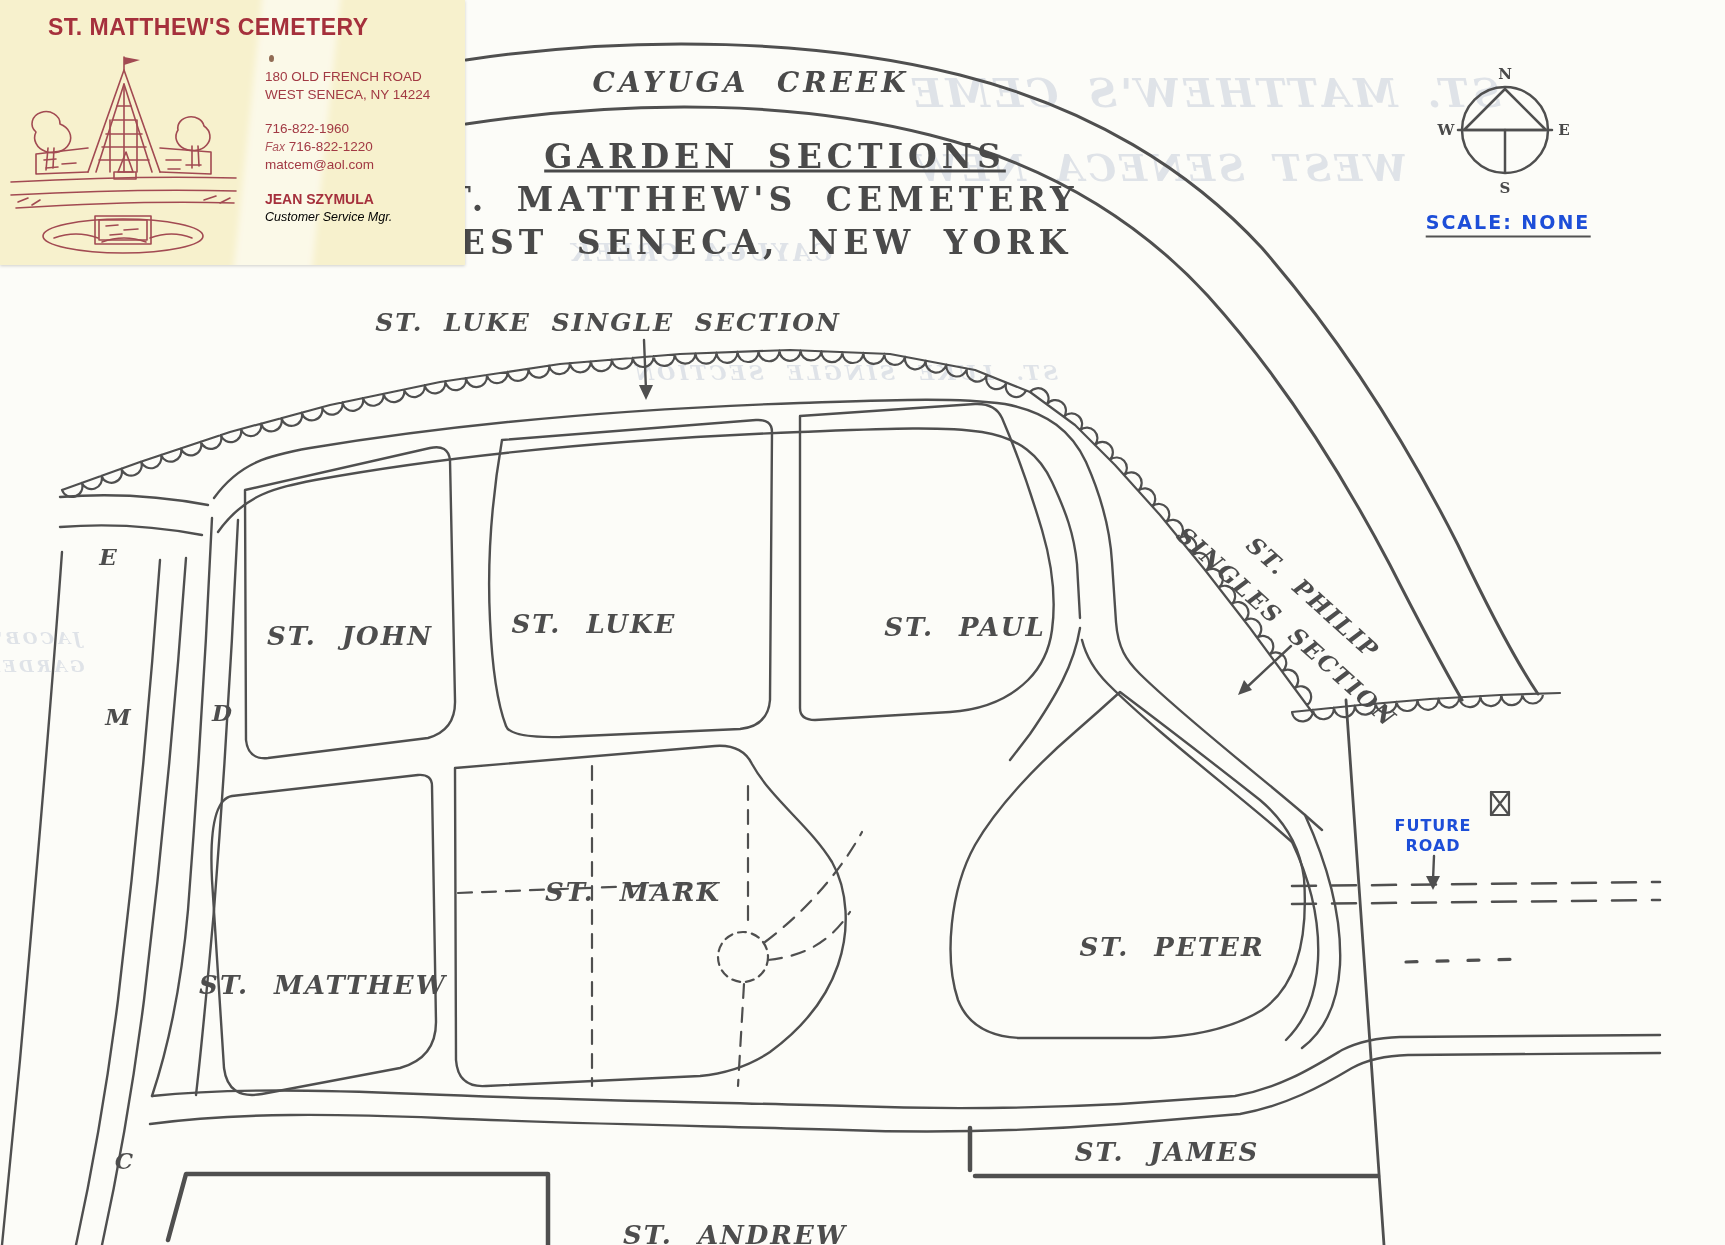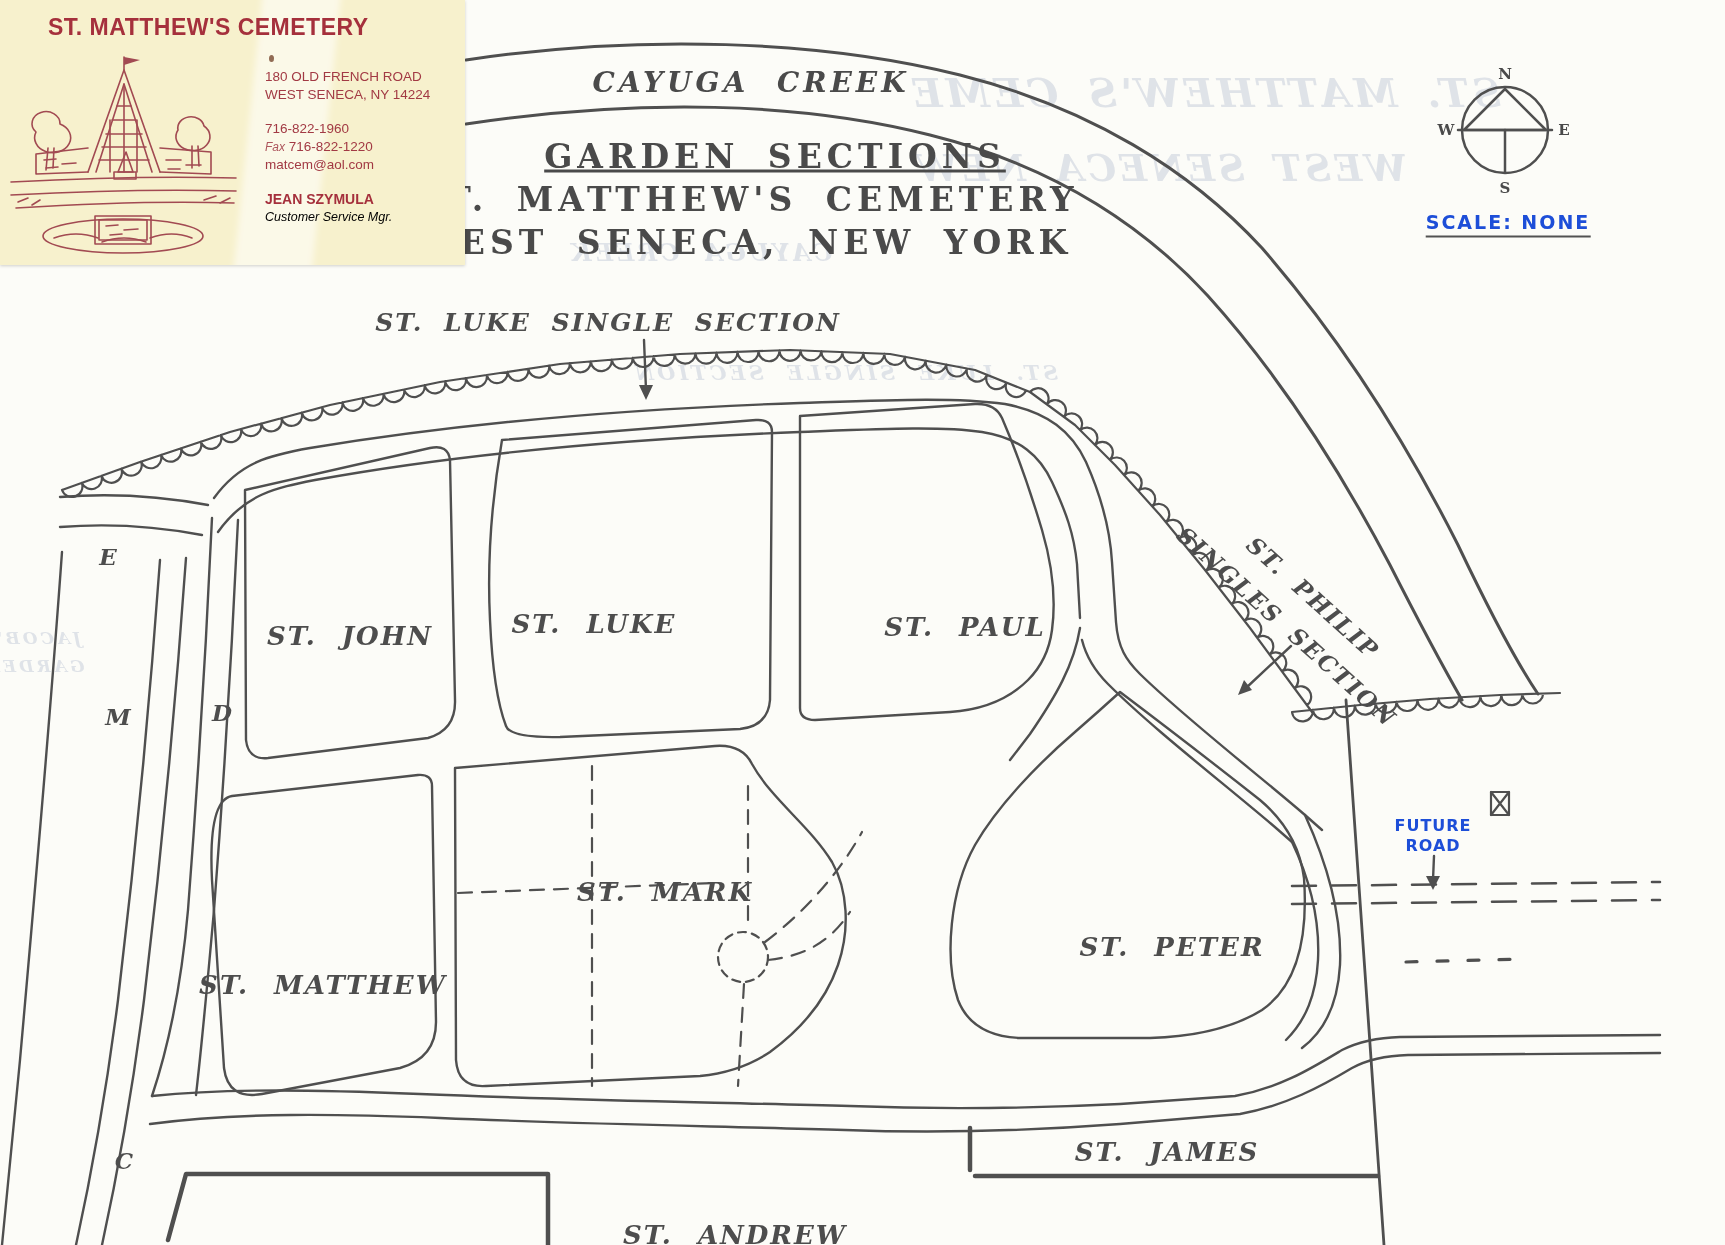--- a/index.html
+++ b/index.html
@@ -160,21 +160,21 @@
   <div class="lbl handprint scale" style="left:1508px;top:224px;">SCALE: NONE</div>
 
   <div class="lbl compass-letter" style="left:1505px;top:74px;">N</div>
   <div class="lbl compass-letter" style="left:1446px;top:130px;">W</div>
   <div class="lbl compass-letter" style="left:1564px;top:130px;">E</div>
   <div class="lbl compass-letter" style="left:1505px;top:188px;">S</div>
 
   <div class="lbl slabel" style="left:350px;top:636px;">ST. JOHN</div>
   <div class="lbl slabel" style="left:594px;top:624px;">ST. LUKE</div>
   <div class="lbl slabel" style="left:965px;top:627px;">ST. PAUL</div>
-  <div class="lbl slabel" style="left:665px;top:892px;">ST. MARK</div>
+  <div class="lbl slabel" style="left:633px;top:892px;">ST. MARK</div>
   <div class="lbl slabel" style="left:323px;top:985px;">ST. MATTHEW</div>
   <div class="lbl slabel" style="left:1172px;top:947px;">ST. PETER</div>
   <div class="lbl slabel" style="left:735px;top:1187px;margin-top:48px;">ST. ANDREW</div>
   <div class="lbl slabel" style="left:1167px;top:1152px;">ST. JAMES</div>
 
   <div class="lbl roadletter" style="left:108px;top:556px;">E</div>
   <div class="lbl roadletter" style="left:118px;top:716px;">M</div>
   <div class="lbl roadletter" style="left:222px;top:712px;">D</div>
   <div class="lbl roadletter" style="left:124px;top:1160px;">C</div>
 

